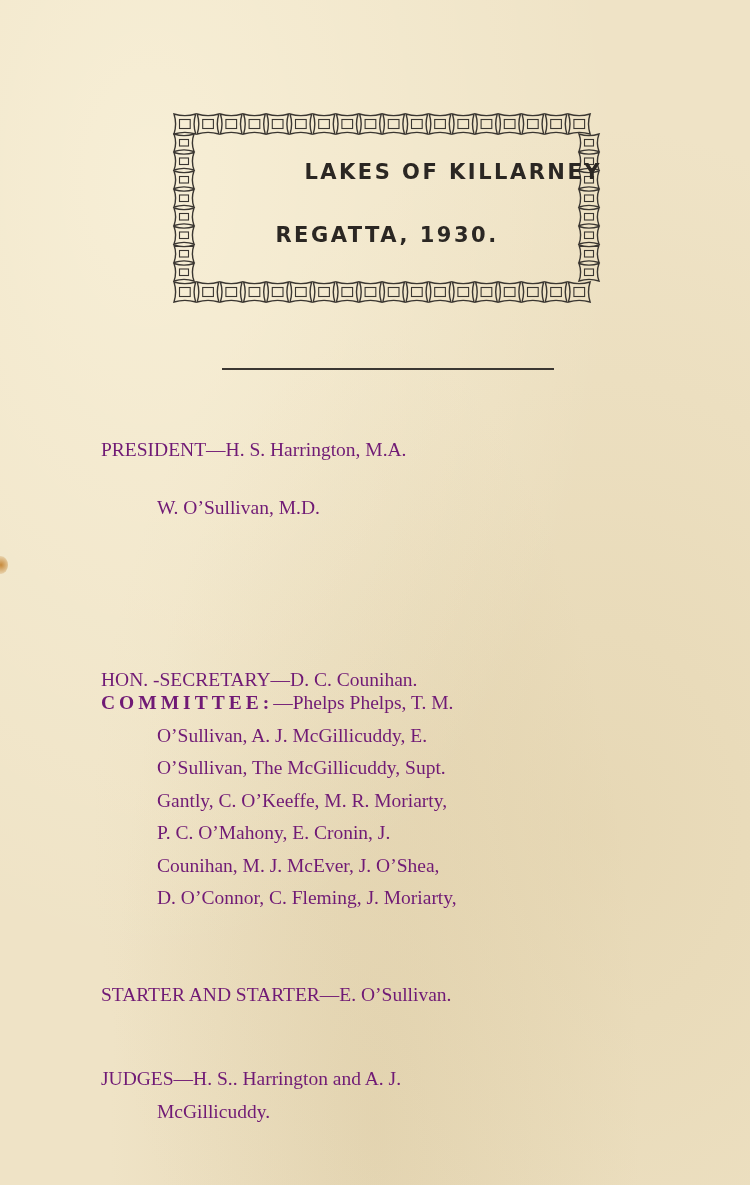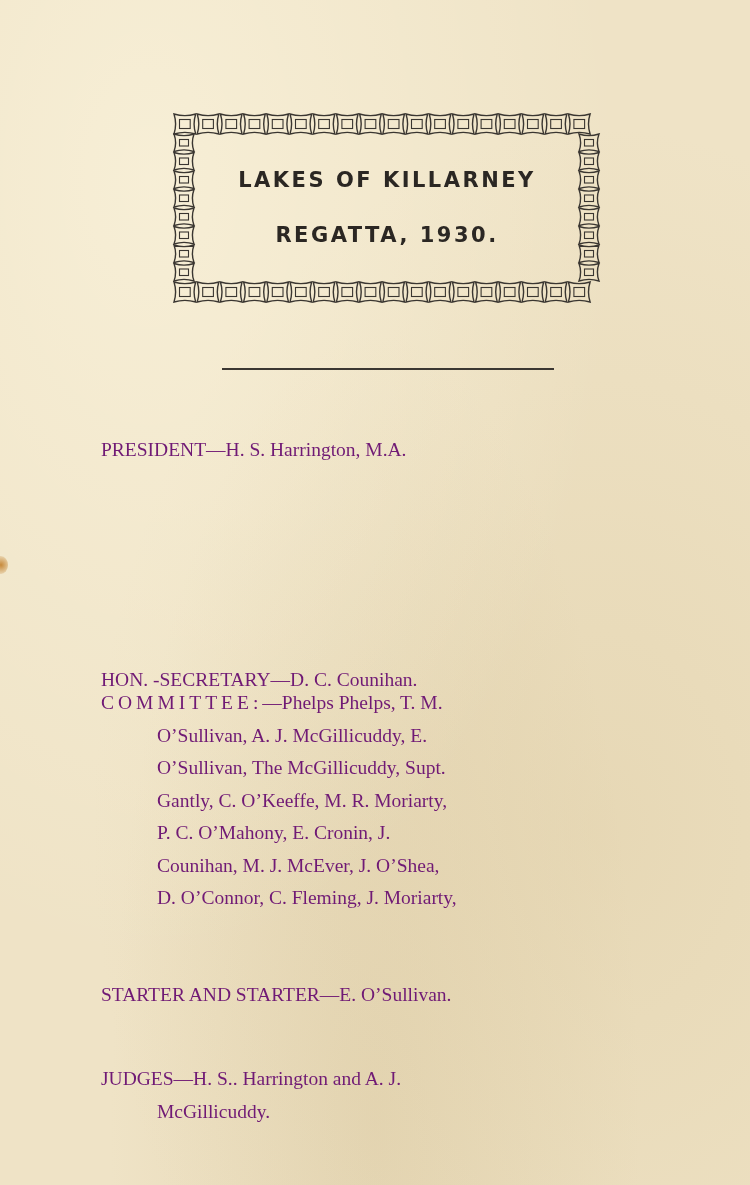--- a/index.html
+++ b/index.html
@@ -15,35 +15,35 @@
     color:#2e2a25;
   }
   .page { position:absolute; left:0; top:0; width:750px; height:1185px; }
   .stain { position:absolute; left:-6px; top:556px; width:14px; height:18px; border-radius:50%;
            background:radial-gradient(circle, #c78a3c 0%, rgba(199,138,60,0.4) 60%, rgba(0,0,0,0) 100%); }
   .frame { position:absolute; left:172px; top:112px; width:430px; height:192px; }
   .frame svg { position:absolute; left:0; top:0; }
   .title-line { position:absolute; left:0; width:430px; text-align:center;
     font-family:"DejaVu Sans","Liberation Sans",sans-serif; font-weight:bold;
     font-size:21px; letter-spacing:2.5px; color:#2b2723; }
-  .title-1 { top:56px; }
+  .title-1 { top:48px;text-align:right; }
   .title-2 { top:111px; }
   .rule { position:absolute; left:222px; top:368px; width:332px; height:2px; background:#3b3732; }
   .entry { position:absolute; left:101px; width:590px; font-size:19.5px; line-height:32.5px;
            font-family:"Liberation Serif","DejaVu Serif",serif; color:#701a75; }
   .entry .l { display:block; white-space:nowrap; }
   .entry .ind { padding-left:56px; }
   .e-pres { top:434px; }
   .e-vice { top:492px; }
   .e-treas { top:583px; }
   .e-sec { top:632px;margin-top:32px; }
   .e-comm { top:687px; }
   .e-start { top:979px; }
   .e-judges { top:1044px;margin-top:19px; }
-  .comm-head { letter-spacing:4px; }
+  .comm-head { letter-spacing:4px;font-weight:bold; }
 </style>
 </head>
 <body>
 
 <div class="page">
   <div class="stain"></div>
 
   <div class="frame">
     <svg id="frame-svg" width="430" height="192" viewBox="0 0 430 192">
         <path d="M2 2 Q12.85 5.2 23.7 2 Q20.5 12 23.7 22 Q12.85 18.8 2 22 Q5.2 12 2 2 Z" fill="none" stroke="#3a3631" stroke-width="1.4"></path>
@@ -155,20 +155,21 @@
     <div class="title-line title-2">REGATTA, 1930.</div>
   </div>
 
   <div class="rule"></div>
 
   <div class="entry e-pres">
     <span class="l">PRESIDENT—H. S. Harrington, M.A.</span>
   </div>
 
   <div class="entry e-vice">
+    <span class="l ind">W. O’Sullivan, M.D.</span>
   </div>
 
 
   <div class="entry e-sec">
     <span class="l">HON. -SECRETARY—D. C. Counihan.</span>
   </div>
 
   <div class="entry e-comm">
     <span class="l">
       <span class="comm-head">COMMITTEE:</span><span>—Phelps Phelps, T. M.</span>

